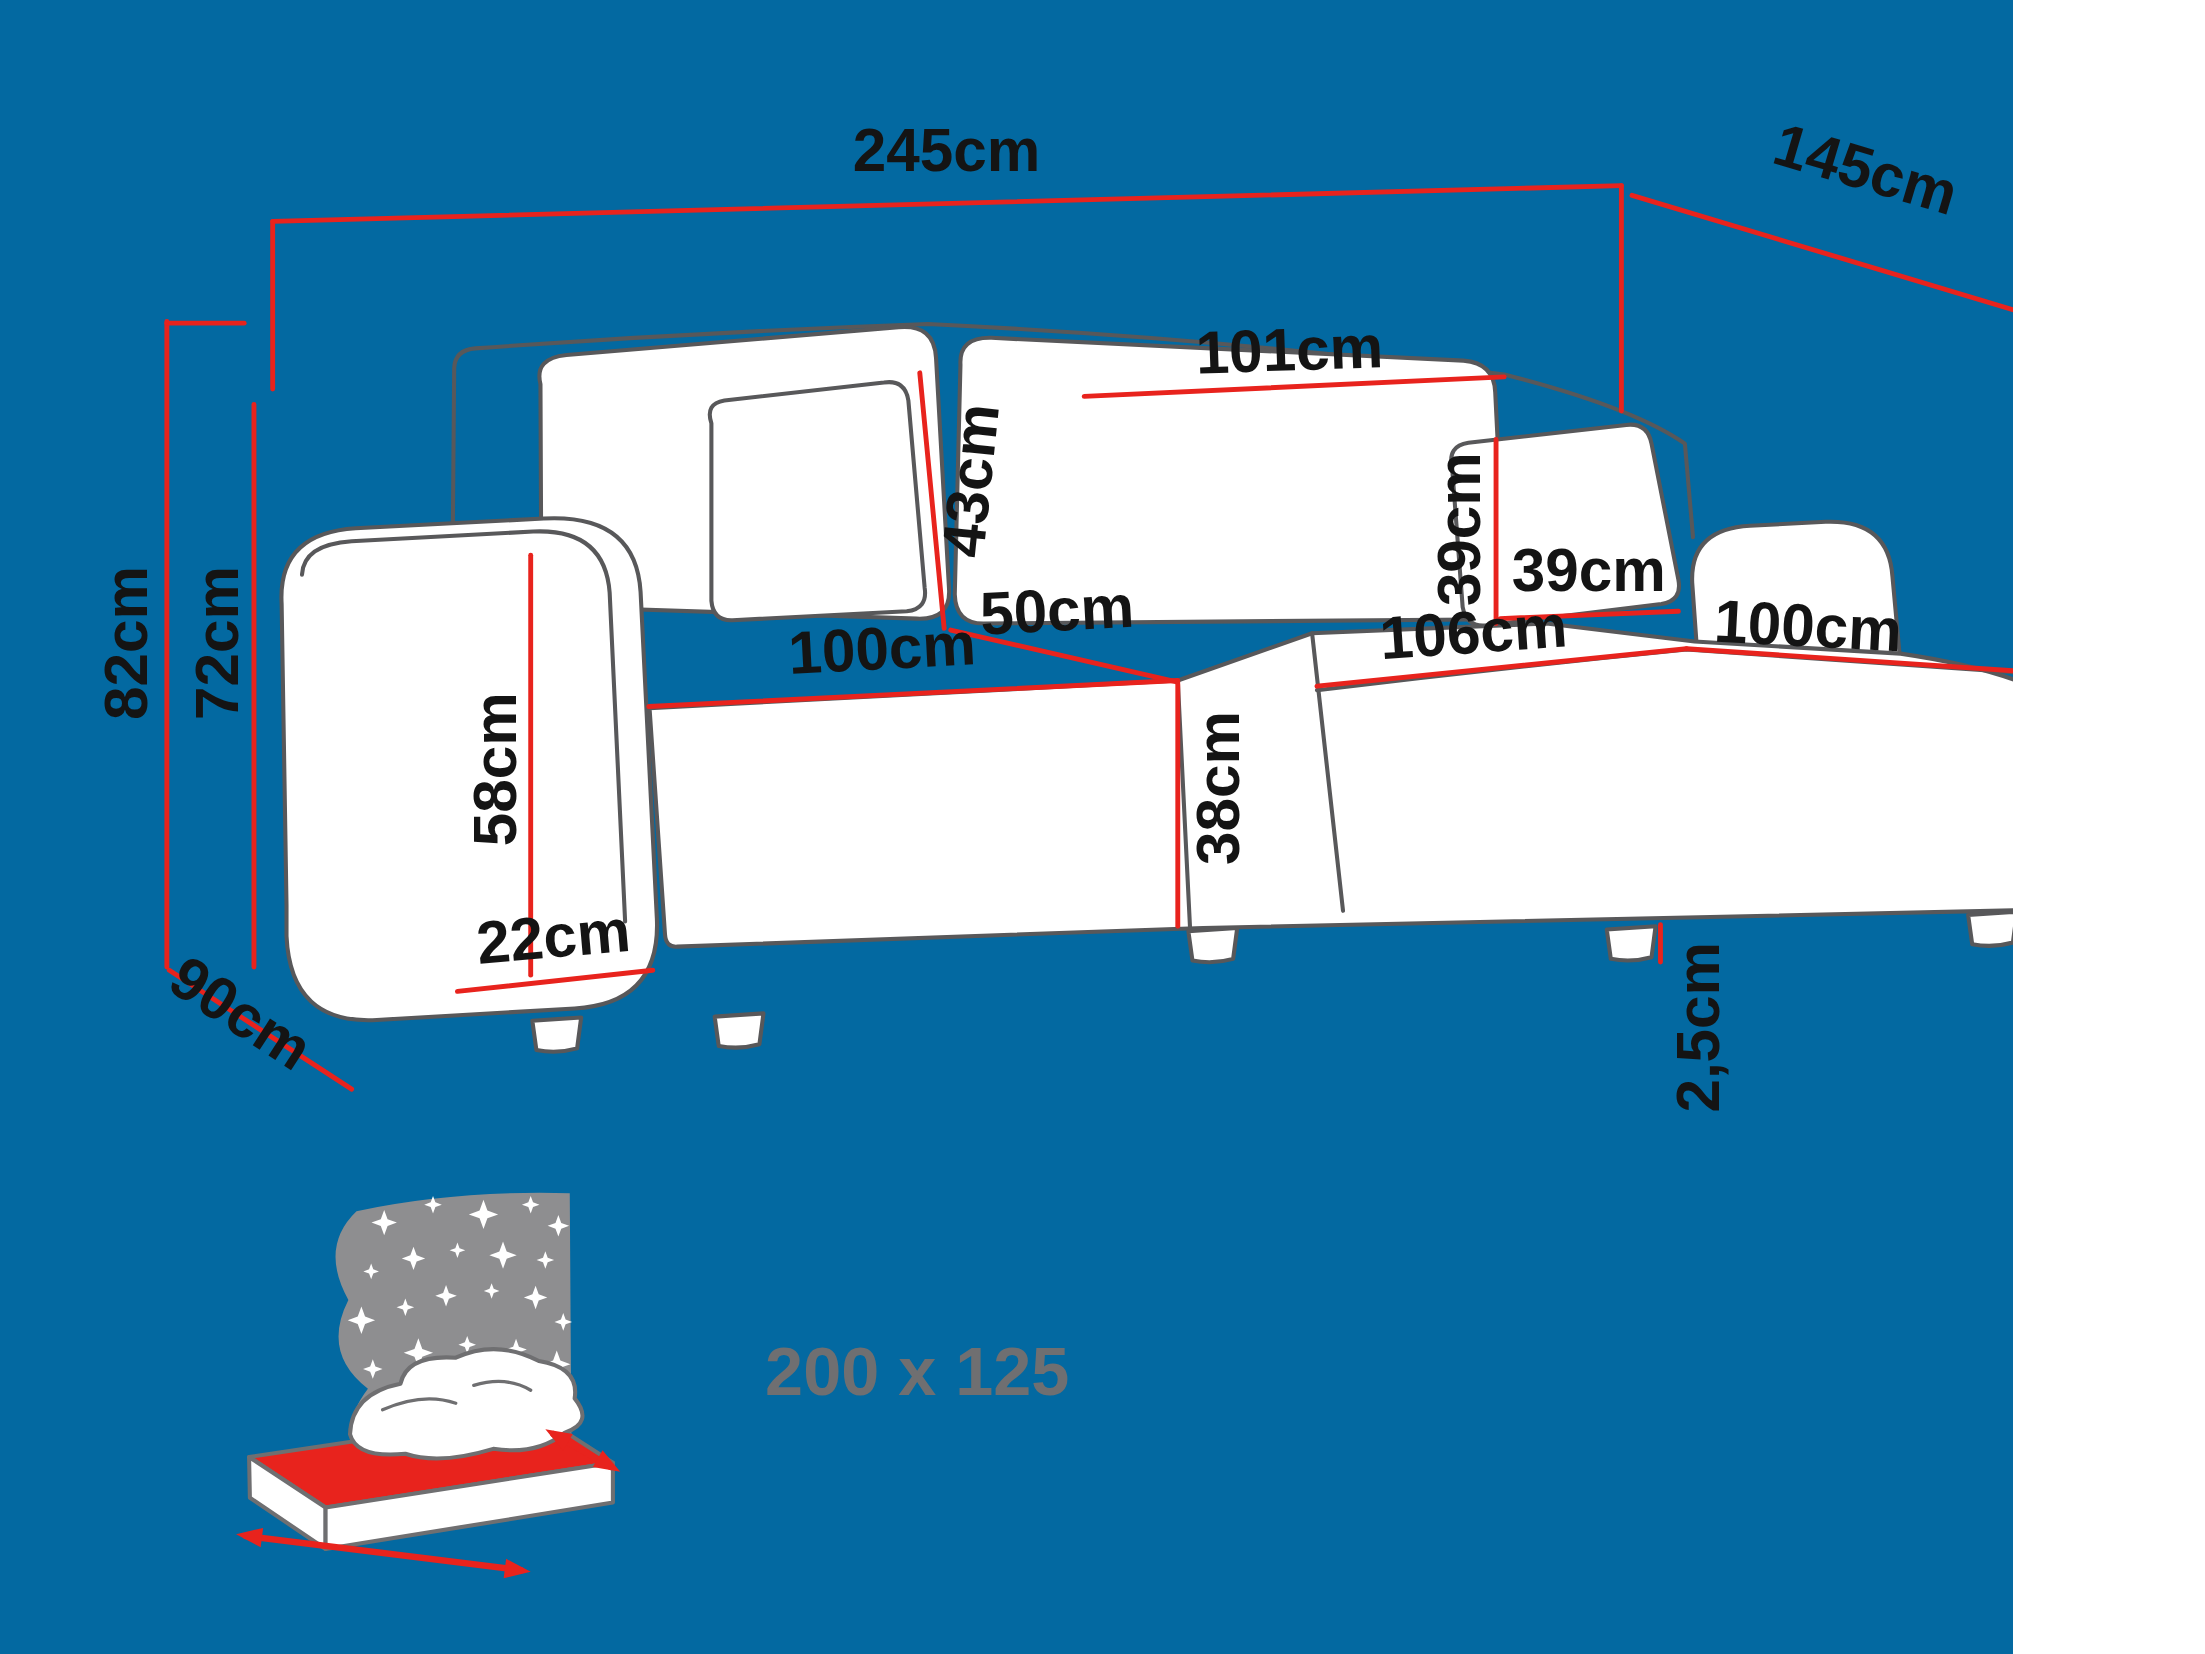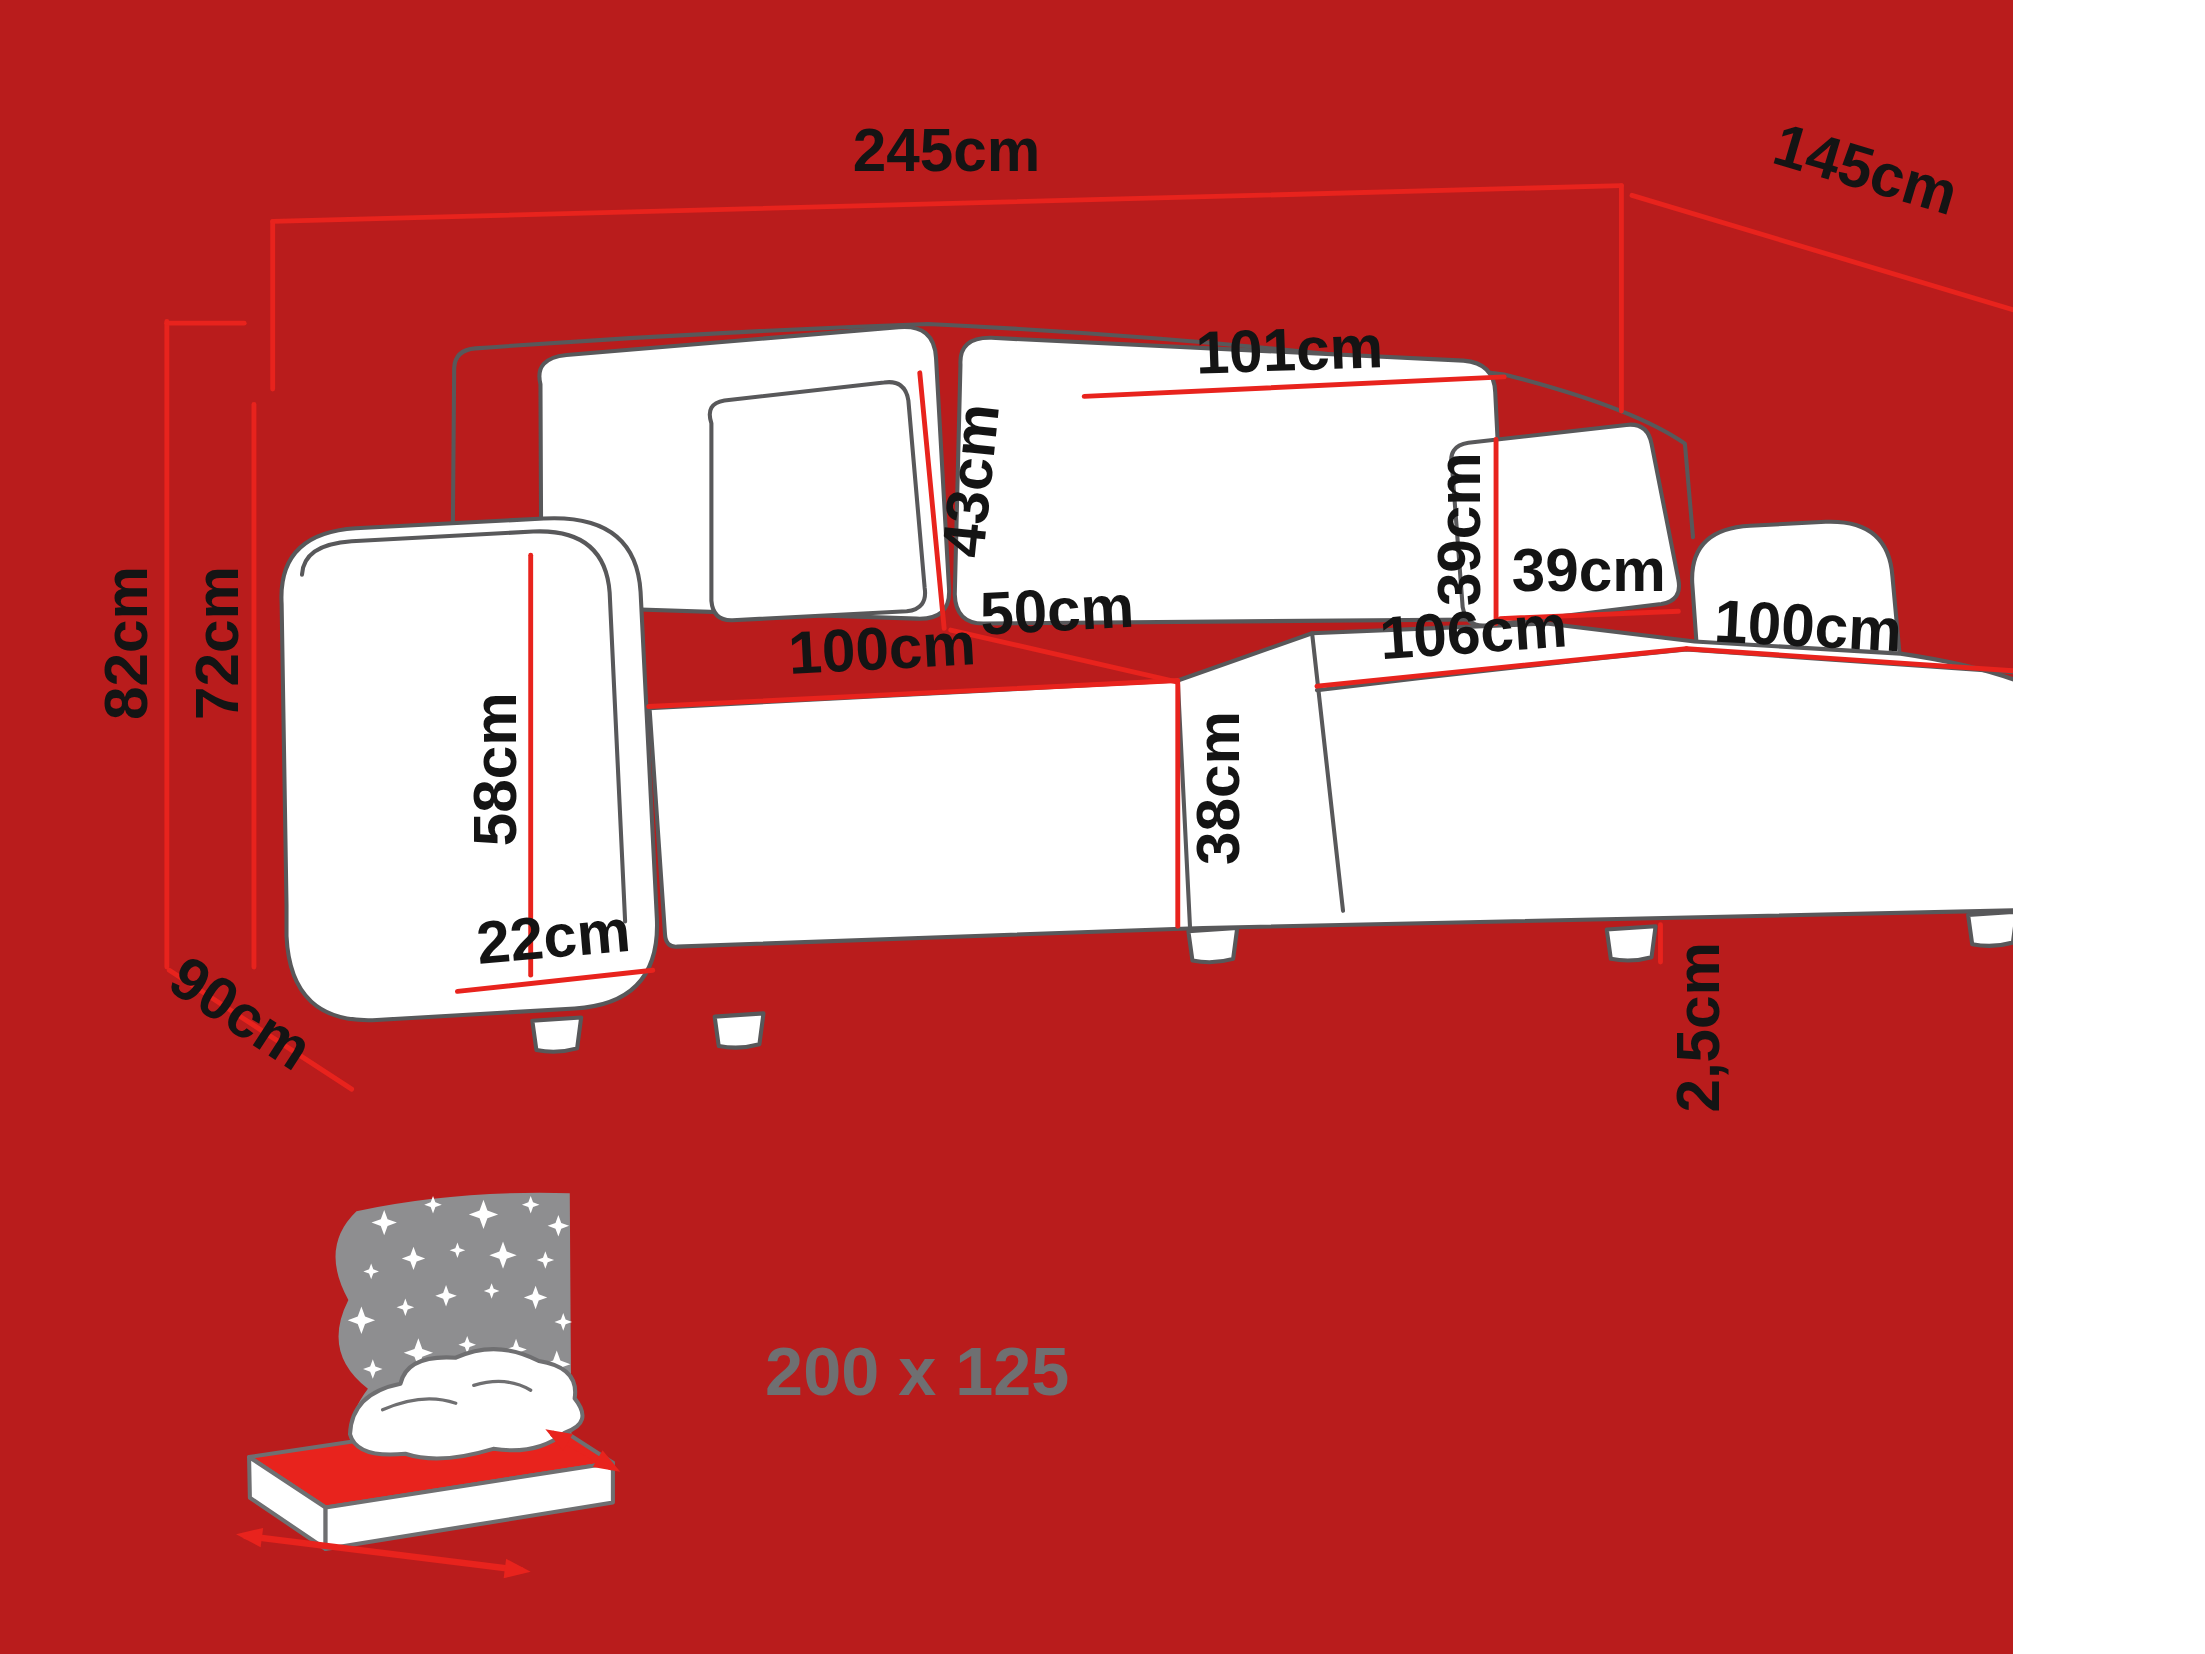--- a/index.html
+++ b/index.html
@@ -1,16 +1,16 @@
 <!DOCTYPE html>
 <html style="font-size:13px"><head>
 <meta charset="utf-8">
 <style>
   html,body{margin:0;padding:0;background:#ffffff;}
-  .canvas{position:relative;width:2013px;height:1654px;background:#b91c1c;overflow:hidden;}
+  .canvas{position:relative;width:2013px;height:1654px;background:#0369a1;overflow:hidden;}
   svg{position:absolute;inset:0;}
   .sofa{fill:#ffffff;stroke:#58585a;stroke-width:5;stroke-linejoin:round;stroke-linecap:round;}
   .sofa-open{fill:none;stroke:#58585a;stroke-width:5;stroke-linejoin:round;stroke-linecap:round;}
   .dim-line{fill:none;stroke:#e8231d;stroke-width:6;stroke-linecap:round;}
   .dim-label{font-family:"Liberation Sans",sans-serif;font-weight:700;font-size:74px;fill:#141414;}
   .dim-label.mid{dominant-baseline:central;}
   .bed-gray{fill:#8e8e90;stroke:none;}
   .bed-white{fill:#ffffff;stroke:#6f6f71;stroke-width:5;stroke-linejoin:round;}
   .bed-red{fill:#e8231d;stroke:#6f6f71;stroke-width:5;stroke-linejoin:round;}
   .arrow{fill:none;stroke:#e8231d;stroke-width:8;stroke-linecap:round;}

